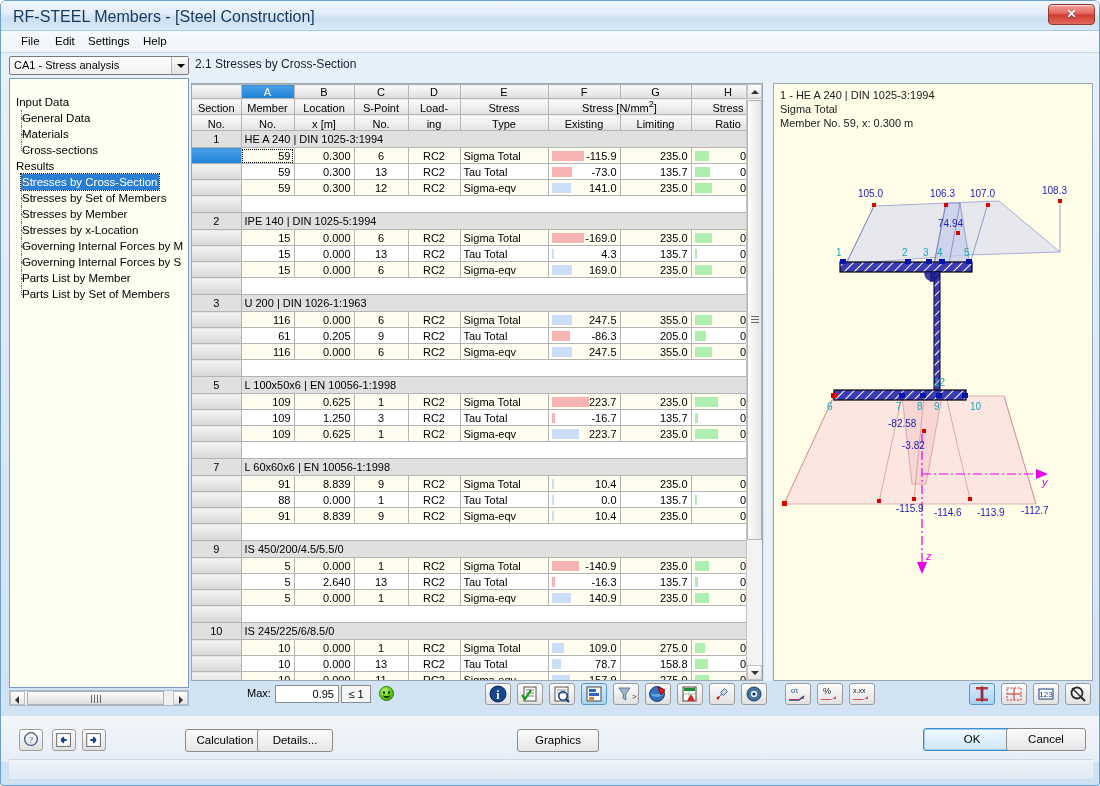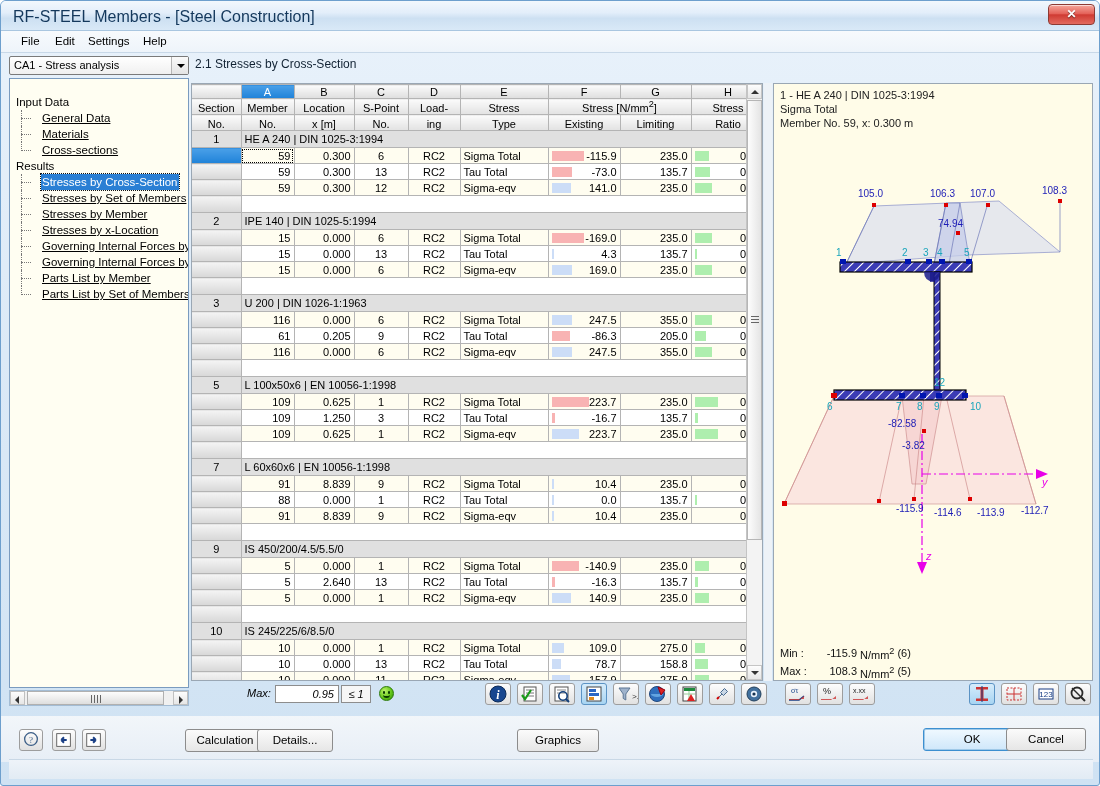--- a/index.html
+++ b/index.html
@@ -75,21 +75,21 @@
   #nav-tree {
     position: absolute; left: 0; top: 22px; width: 180px; height: 610px;
     background: #fffef2; border: 1px solid #7a9bbf;
     overflow: hidden;
   }
   .tree-node {
     position: relative; height: 16px; line-height: 16px;
     font-size: 11.5px; white-space: nowrap; cursor: pointer;
   }
   .tree-root { padding-left: 6px; }
-  .tree-child { padding-left: 32px; text-decoration: underline; }
+  .tree-child { padding-left: 12px; }
   .tree-child:before {
     content: ""; position: absolute; left: 11px; top: 8px;
     width: 10px; border-top: 1px dotted #777;
   }
   .tree-child:after {
     content: ""; position: absolute; left: 11px; top: 0px;
     height: 9px; border-left: 1px dotted #777;
   }
   .tree-child.last:after { height: 9px; }
   .tree-child.cont:after { height: 16px; }
@@ -255,21 +255,21 @@
     cursor: pointer; overflow: hidden;
   }
   .tb-btn.on {
     background: linear-gradient(180deg,#d6ecfb,#a7d4f2);
     border-color: #5b93c4;
   }
   .tb-ico { position: absolute; left: 0; top: 0; width: 24px; height: 20px; }
 
   
   #tbl-bottombar {
-    position: absolute; left: 0; top: 600px; width: 572px; height: 25px; font-style: italic;
+    position: absolute; left: 0; top: 600px; width: 572px; height: 25px;
   }
   #max-label { position: absolute; left: 56px; top: 4px; font-size: 11px; }
   #max-value {
     position: absolute; left: 84px; top: 2px; width: 64px; height: 18px;
     background: #fff; border: 1px solid #8d8d8d;
     text-align: right; padding-right: 4px; line-height: 16px; font-size: 11px;
   }
   #max-cond {
     position: absolute; left: 150px; top: 2px; width: 30px; height: 18px;
     background: #f6f6f6; border: 1px solid #8d8d8d;
@@ -814,38 +814,20 @@
             <text x="160" y="326">9</text>
             <text x="196" y="326">10</text>
             <text x="160" y="302">12</text>
           </g>
           <g font-family="Liberation Sans, sans-serif" font-size="11" fill="#e800e8" font-style="italic">
             <text x="268" y="402">y</text>
             <text x="152" y="476">z</text>
           </g>
         </svg>
 
-        <div id="gfx-minmax">
-          <table>
-            <tbody>
-                <tr>
-              <td class="lbl">Min :</td>
-              <td class="val">-115.9</td>
-              <td><span>N/mm</span><sup>2</sup></td>
-              <td>(6)</td>
-            </tr>
-            <tr>
-              <td class="lbl">Max :</td>
-              <td class="val">108.3</td>
-              <td><span>N/mm</span><sup>2</sup></td>
-              <td>(5)</td>
-            </tr>
-          </tbody>
-            </table>
-        </div>
       </div>
 
       <div id="tbl-bottombar">
         <div id="max-label">Max:</div>
         <div id="max-value">0.95</div>
         <div id="max-cond">≤ 1</div>
         <div id="smiley">
           <span class="eye l"></span>
             <span class="eye r"></span>
             <span class="mouth"></span>

